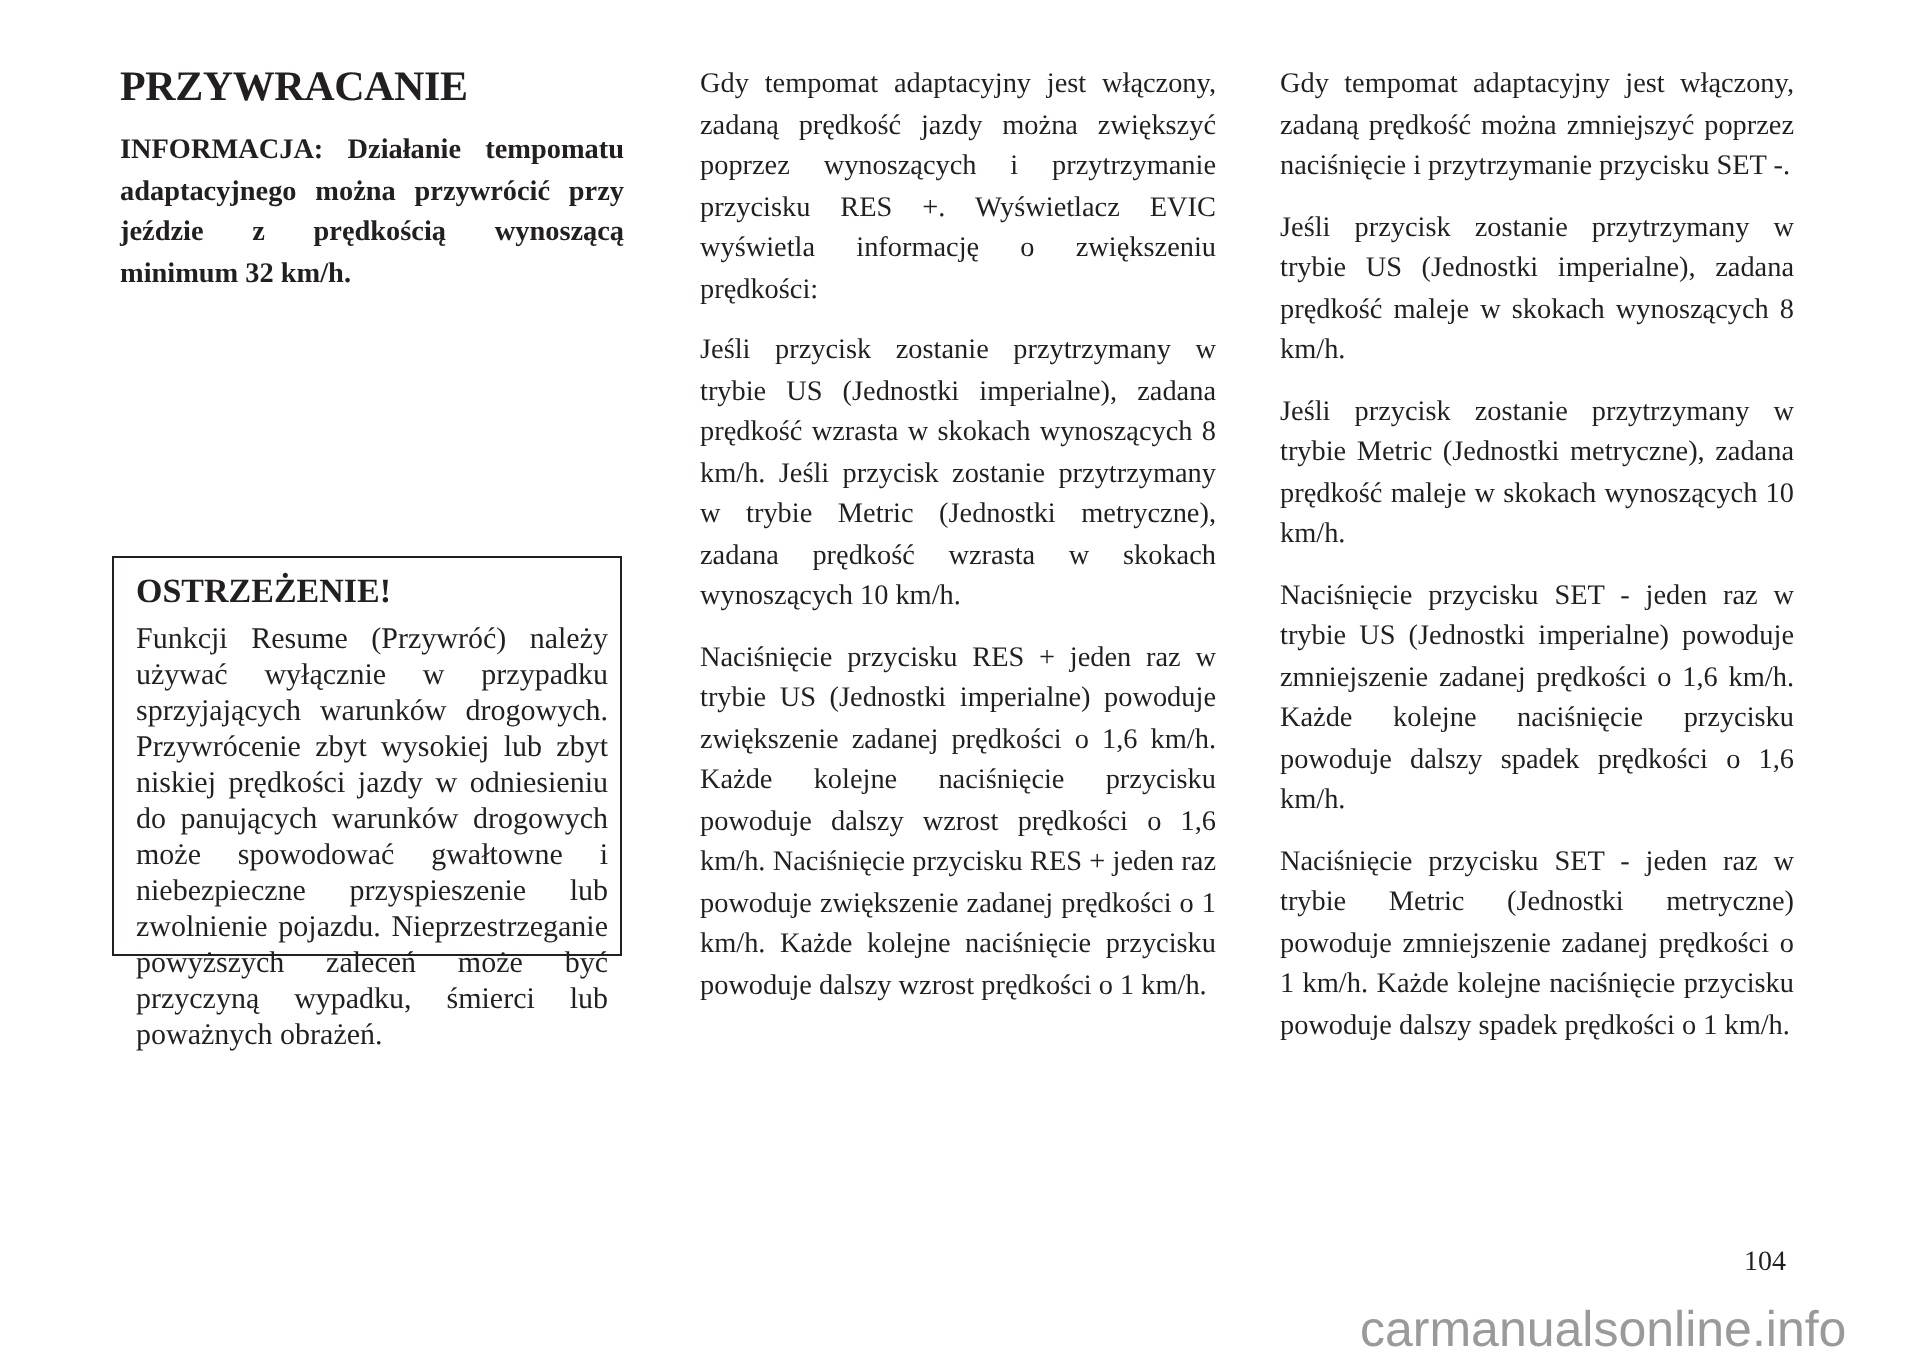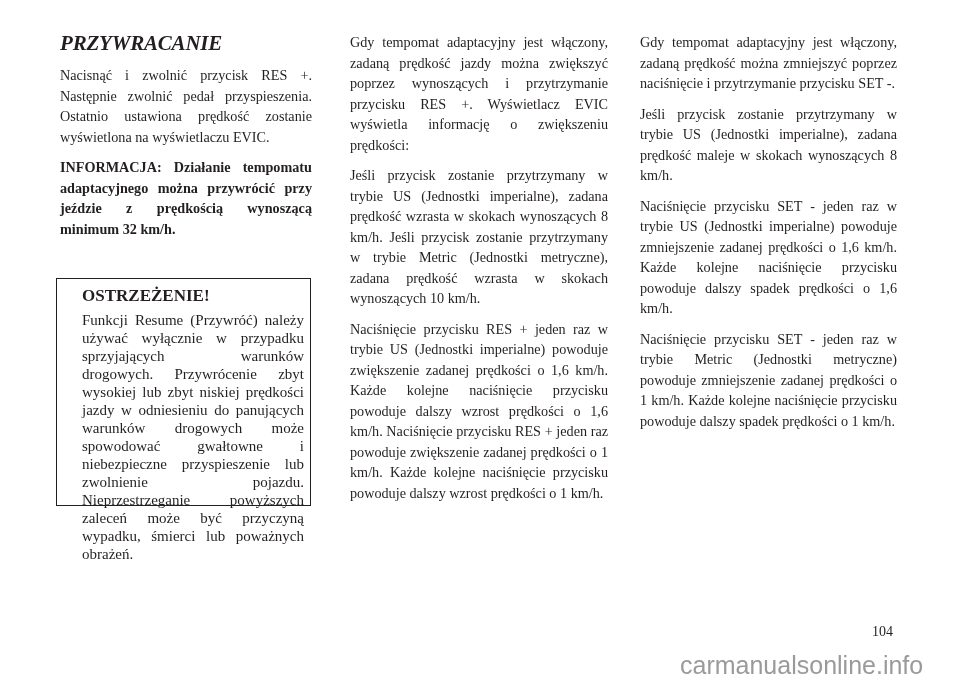--- a/index.html
+++ b/index.html
@@ -22,42 +22,41 @@
     .col-1 { left: 60px; width: 252px; }
     .col-2 { left: 350px; width: 258px; }
     .col-3 { left: 640px; width: 257px; }
 
     h2.section-title {
       margin: 0 0 10px 0;
       font-size: 21px;
       line-height: 23px;
       font-weight: bold;
       letter-spacing: -0.2px;
-      font-style: italic;
     }
     p {
       margin: 0 0 10px 0;
       font-size: 14.2px;
       line-height: 20.5px;
       text-align: justify;
       hyphens: manual;
     }
     p.note {
       font-weight: bold;
       margin-top: 0;
     }
     .warning-box {
       position: absolute;
       left: 56px;
       top: 278px;
       width: 255px;
-      height: 228px;
+      height: 200px;
       border: 1.5px solid #231f20;
       box-sizing: border-box;
-      padding: 6px 6px 6px 25px;
+      padding: 6px 6px 6px 11px;
     }
     .warning-title {
       margin: 0 0 4px 0;
       font-size: 17px;
       line-height: 22px;
       font-weight: bold;
     }
     .warning-box p {
       font-size: 15px;
       line-height: 18px;
@@ -80,36 +79,36 @@
       letter-spacing: 0px;
     }
   </style>
 </head>
 <body>
 
 <div class="col col-1">
   <h2 class="section-title">
     <span>PRZYWRACANIE</span><br>
   </h2>
-  <p>Nacisnąć i zwolnić przycisk RES +. Następnie zwolnić pedał przyspieszenia. Ostatnio ustawiona prędkość zostanie wyświetlona na wyświetlaczu EVIC.</p>
   <p class="note">INFORMACJA: Działanie tempomatu adaptacyjnego można przywrócić przy jeździe z prędkością wynoszącą minimum 32 km/h.</p>
 </div>
 
 <div class="warning-box">
   <div class="warning-title">OSTRZEŻENIE!</div>
   <p>Funkcji Resume (Przywróć) należy używać wyłącznie w przypadku sprzyjających warunków drogowych. Przywrócenie zbyt wysokiej lub zbyt niskiej prędkości jazdy w odniesieniu do panujących warunków drogowych może spowodować gwałtowne i niebezpieczne przyspieszenie lub zwolnienie pojazdu. Nieprzestrzeganie powyższych zaleceń może być przyczyną wypadku, śmierci lub poważnych obrażeń.</p>
 </div>
 
 <div class="col col-2">
   <p>Gdy tempomat adaptacyjny jest włączony, zadaną prędkość jazdy można zwiększyć poprzez wynoszących i przytrzymanie przycisku RES +. Wyświetlacz EVIC wyświetla informację o zwiększeniu prędkości:</p>
   <p>Jeśli przycisk zostanie przytrzymany w trybie US (Jednostki imperialne), zadana prędkość wzrasta w skokach wynoszących 8 km/h. Jeśli przycisk zostanie przytrzymany w trybie Metric (Jednostki metryczne), zadana prędkość wzrasta w skokach wynoszących 10 km/h.</p>
   <p>Naciśnięcie przycisku RES + jeden raz w trybie US (Jednostki imperialne) powoduje zwiększenie zadanej prędkości o 1,6 km/h. Każde kolejne naciśnięcie przycisku powoduje dalszy wzrost prędkości o 1,6 km/h. Naciśnięcie przycisku RES + jeden raz powoduje zwiększenie zadanej prędkości o 1 km/h. Każde kolejne naciśnięcie przycisku powoduje dalszy wzrost prędkości o 1 km/h.</p>
 </div>
 
 <div class="col col-3">
   <p>Gdy tempomat adaptacyjny jest włączony, zadaną prędkość można zmniejszyć poprzez naciśnięcie i przytrzymanie przycisku SET -.</p>
   <p>Jeśli przycisk zostanie przytrzymany w trybie US (Jednostki imperialne), zadana prędkość maleje w skokach wynoszących 8 km/h.</p>
+  <p>Jeśli przycisk zostanie przytrzymany w trybie Metric (Jednostki metryczne), zadana prędkość maleje w skokach wynoszących 10 km/h.</p>
   <p>Naciśnięcie przycisku SET - jeden raz w trybie US (Jednostki imperialne) powoduje zmniejszenie zadanej prędkości o 1,6 km/h. Każde kolejne naciśnięcie przycisku powoduje dalszy spadek prędkości o 1,6 km/h.</p>
   <p>Naciśnięcie przycisku SET - jeden raz w trybie Metric (Jednostki metryczne) powoduje zmniejszenie zadanej prędkości o 1 km/h. Każde kolejne naciśnięcie przycisku powoduje dalszy spadek prędkości o 1 km/h.</p>
 </div>
 
 <div class="page-number">104</div>
 <div class="watermark">carmanualsonline.info</div>
 
 </body></html>

